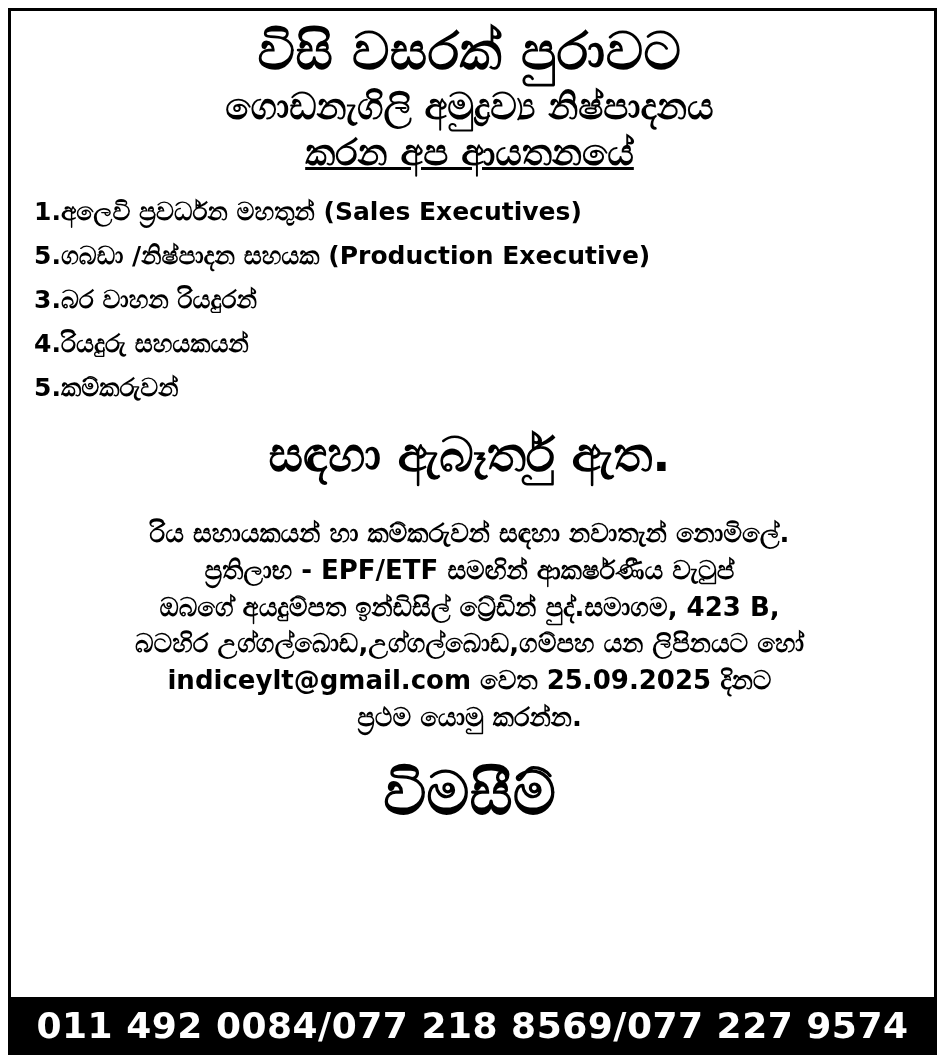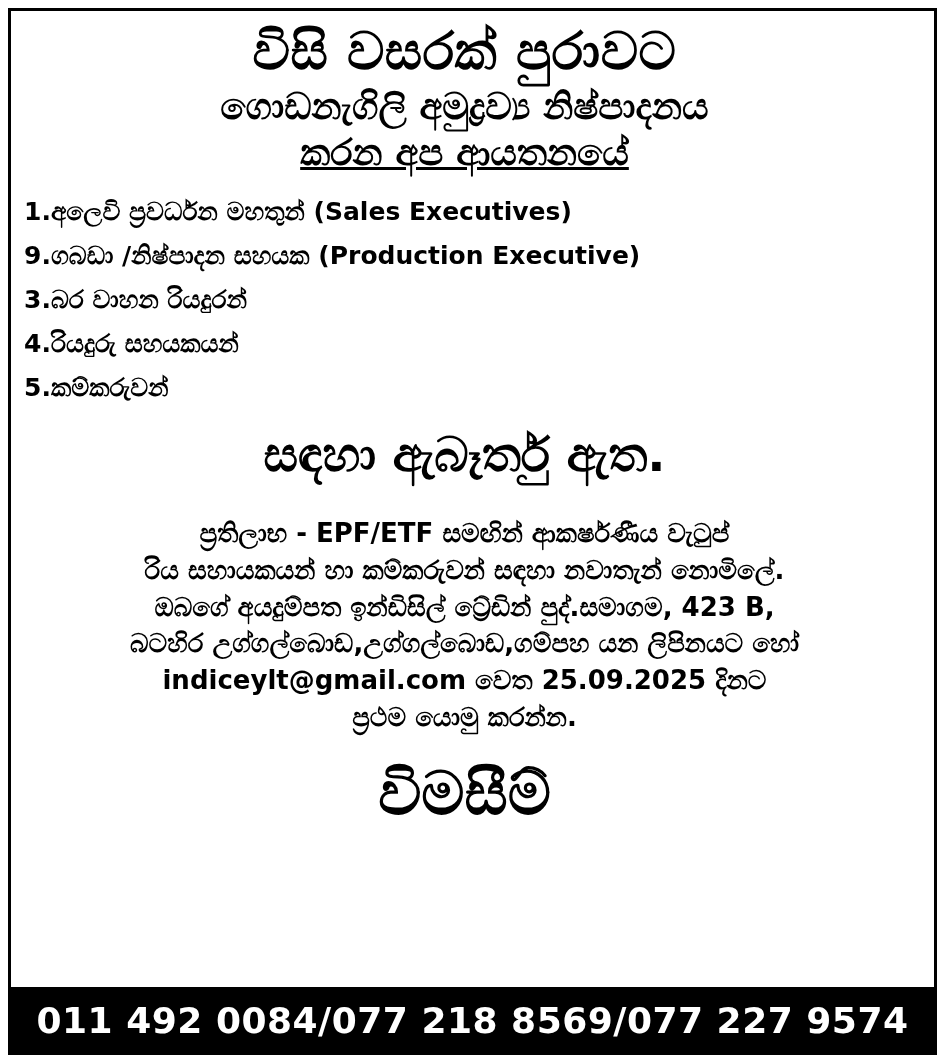--- a/index.html
+++ b/index.html
@@ -29,21 +29,21 @@
     top: 8px;
     right: 8px;
     bottom: 8px;
     border: 3px solid #000000;
     box-sizing: border-box;
     pointer-events: none;
   }
   .content {
     position: relative;
     z-index: 2;
-    padding: 22px 26px 0 10px;
+    padding: 22px 26px 0 20px;
     box-sizing: border-box;
     flex: 1 1 auto;
     border-radius: 17px;
   }
 
   .headline {
     text-align: center;
     font-weight: bold;
     line-height: 1.12;
   }
@@ -105,21 +105,21 @@
     position: relative;
     z-index: 2;
     margin: 0 8px 8px 8px;
     background: #000000;
     color: #ffffff;
     text-align: center;
     font-size: 36px;
     font-weight: bold;
     letter-spacing: 0.5px;
     padding: 16px 0 18px 0;
-    height: 68px;
+    height: 58px;
     box-sizing: border-box;
     display: flex;
     align-items: center;
     justify-content: center;
   }
 </style>
 </head>
 <body>
 
 <div class="ad">
@@ -128,31 +128,31 @@
   <div class="content">
 
     <div class="headline">
       <div class="headline-1">විසි වසරක් පුරාවට</div>
       <div class="headline-2">ගොඩනැගිලි අමුද්‍රව්‍ය නිෂ්පාදනය</div>
       <div class="headline-3">කරන අප ආයතනයේ</div>
     </div>
 
     <ul class="job-list">
       <li class="job-item">1.අලෙවි ප්‍රවර්ධන මහතුන් (Sales Executives)</li>
-      <li class="job-item">9.ගබඩා /නිෂ්පාදන සහයක (Production Executive)</li>
+      <li class="job-item">5.ගබඩා /නිෂ්පාදන සහයක (Production Executive)</li>
       <li class="job-item">3.බර වාහන රියදුරන්</li>
       <li class="job-item">4.රියදුරු සහයකයන්</li>
       <li class="job-item">5.කම්කරුවන්</li>
     </ul>
 
     <div class="subhead">සඳහා ඇබෑර්තු ඇත.</div>
 
     <div class="details">
+      <div class="details-line">රිය සහායකයන් හා කම්කරුවන් සඳහා නවාතැන් නොමිලේ.</div>
       <div class="details-line">ප්‍රතිලාභ - EPF/ETF සමඟින් ආකර්ෂණීය වැටුප්</div>
-      <div class="details-line">රිය සහායකයන් හා කම්කරුවන් සඳහා නවාතැන් නොමිලේ.</div>
       <div class="details-line">ඔබගේ අයදුම්පත ඉන්ඩිසිල් ට්‍රේඩින් පුද්.සමාගම, 423 B,</div>
       <div class="details-line">බටහිර උග්ගල්බොඩ,උග්ගල්බොඩ,ගම්පහ යන ලිපිනයට හෝ</div>
       <div class="details-line">indiceylt@gmail.com වෙත 25.09.2025 දිනට</div>
       <div class="details-line">ප්‍රථම යොමු කරන්න.</div>
     </div>
 
     <div class="callnow">විමසීම්</div>
 
   </div>
 

